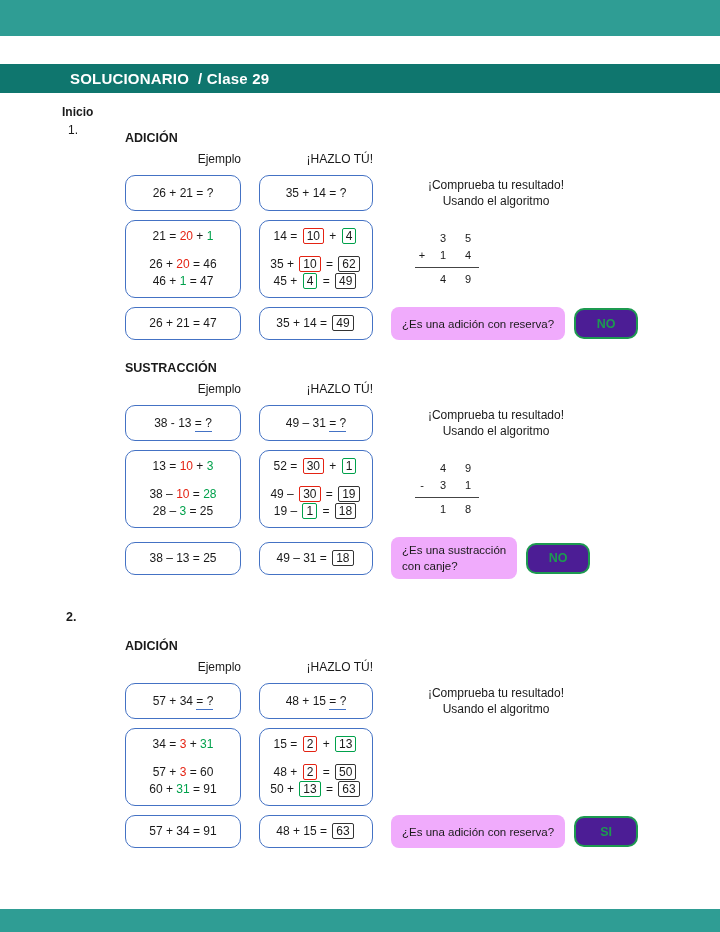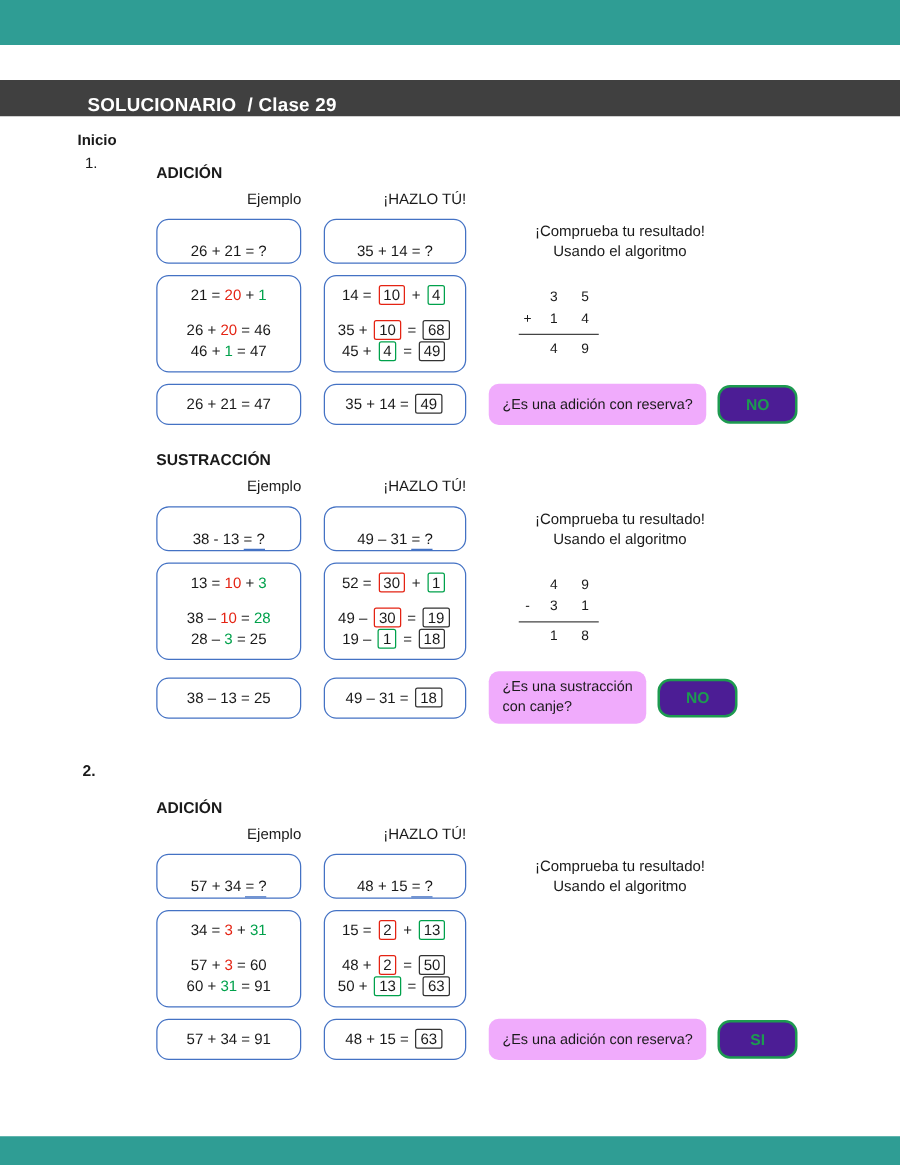--- a/index.html
+++ b/index.html
@@ -2,22 +2,22 @@
 <html><head>
 <meta charset="utf-8">
 <style>
   html,body{margin:0;padding:0;}
   body{
     width:720px;height:932px;background:#ffffff;position:relative;
     font-family:"Liberation Sans", sans-serif;color:#1a1a1a;overflow:hidden;
   }
   .topstrip{position:absolute;left:0;top:0;width:720px;height:36px;background:#2f9d94;}
   .headbar{
-    position:absolute;left:0;top:64px;width:720px;height:29px;background:#404040;
-    display:flex;align-items:flex-end;box-sizing:border-box;padding-left:70px;
+    position:absolute;left:0;top:64px;width:720px;height:29px;background:#0f766e;
+    display:flex;align-items:center;box-sizing:border-box;padding-left:70px;
     color:#ffffff;font-weight:bold;font-size:15px;letter-spacing:.2px;
   }
   .headbar .gap{display:inline-block;width:9px;}
   .footbar{position:absolute;left:0;top:909px;width:720px;height:23px;background:#2f9d94;}
 
   .inicio{position:absolute;left:62px;top:105px;font-size:12px;font-weight:bold;}
   .num1{position:absolute;left:68px;top:123px;font-size:12px;}
   .num2{position:absolute;left:66px;top:610px;font-size:12.5px;font-weight:bold;}
 
   .sec{position:absolute;left:125px;width:540px;}
@@ -26,21 +26,21 @@
   .cols-head{margin-bottom:8px;}
   .col-label{text-align:right;font-size:12px;line-height:15px;}
 
   .row{align-items:center;margin-top:0;}
   .row + .row{margin-top:9px;}
 
   .mbox{
     box-sizing:border-box;width:100%;border:1.5px solid #4472c4;border-radius:10px;
     background:#fff;display:flex;flex-direction:column;justify-content:center;
   }
-  .mbox.start{height:36px;justify-content:flex-end;}
+  .mbox.start{height:36px;}
   .mbox.work{height:78px;}
   .mbox.end{height:33px;}
   .mline{text-align:center;font-size:12px;line-height:17px;white-space:nowrap;}
   .mline.first{margin-bottom:11px;}
 
   .seg-red{color:#e42313;}
   .seg-green{color:#00a14b;}
   .seg-boxr{border:1.3px solid #e42313;padding:0 3px;margin:0 2px;border-radius:2px;}
   .seg-boxg{border:1.3px solid #00a14b;padding:0 3px;margin:0 2px;border-radius:2px;}
   .seg-boxk{border:1.2px solid #333333;padding:0 3px;margin:0 2px;border-radius:2px;}
@@ -107,21 +107,21 @@
   </div>
 
   <div class="grid row">
     <div class="mbox work">
       <div class="mline first"><span>21 = </span><span class="seg-red">20</span><span> + </span><span class="seg-green">1</span></div>
       <div class="mline"><span>26 + </span><span class="seg-red">20</span><span> = 46</span></div>
       <div class="mline"><span>46 + </span><span class="seg-green">1</span><span> = 47</span></div>
     </div>
     <div class="mbox work">
       <div class="mline first"><span>14 = </span><span class="seg-boxr">10</span><span> + </span><span class="seg-boxg">4</span></div>
-      <div class="mline"><span>35 + </span><span class="seg-boxr">10</span><span> = </span><span class="seg-boxk">68</span></div>
+      <div class="mline"><span>35 + </span><span class="seg-boxr">10</span><span> = </span><span class="seg-boxk">62</span></div>
       <div class="mline"><span>45 + </span><span class="seg-boxg">4</span><span> = </span><span class="seg-boxk">49</span></div>
     </div>
     <div class="rcell">
       <div class="algo">
         <div class="arow">
           <span class="asign"></span>
           <span class="adig">3</span>
           <span class="adig">5</span>
         </div>
         <div class="arow">

